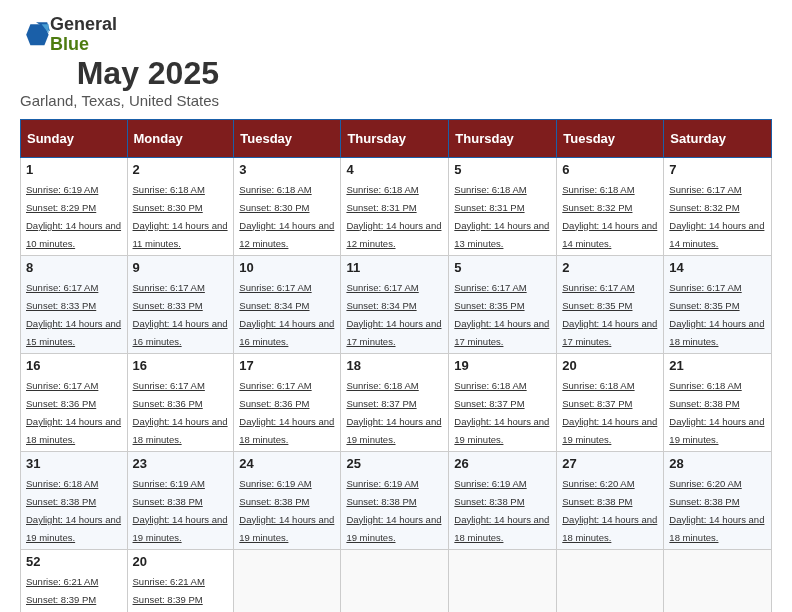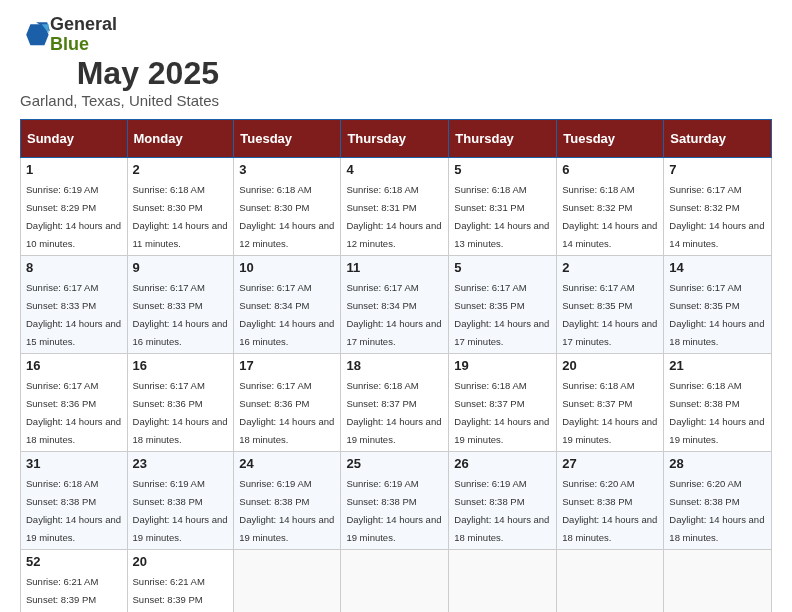--- a/index.html
+++ b/index.html
@@ -80,20 +80,21 @@
       font-size: 13px;
       font-weight: bold;
       color: #222;
       display: block;
       margin-bottom: 2px;
     }
     .day-detail {
       font-size: 9.5px;
       color: #333;
       line-height: 1.35;
+      text-decoration: underline;
     }
     td.empty {
       background: #f9f9f9;
     }
   </style>
 </head>
 <body>
 
 <div class="page">
   <div class="header">

